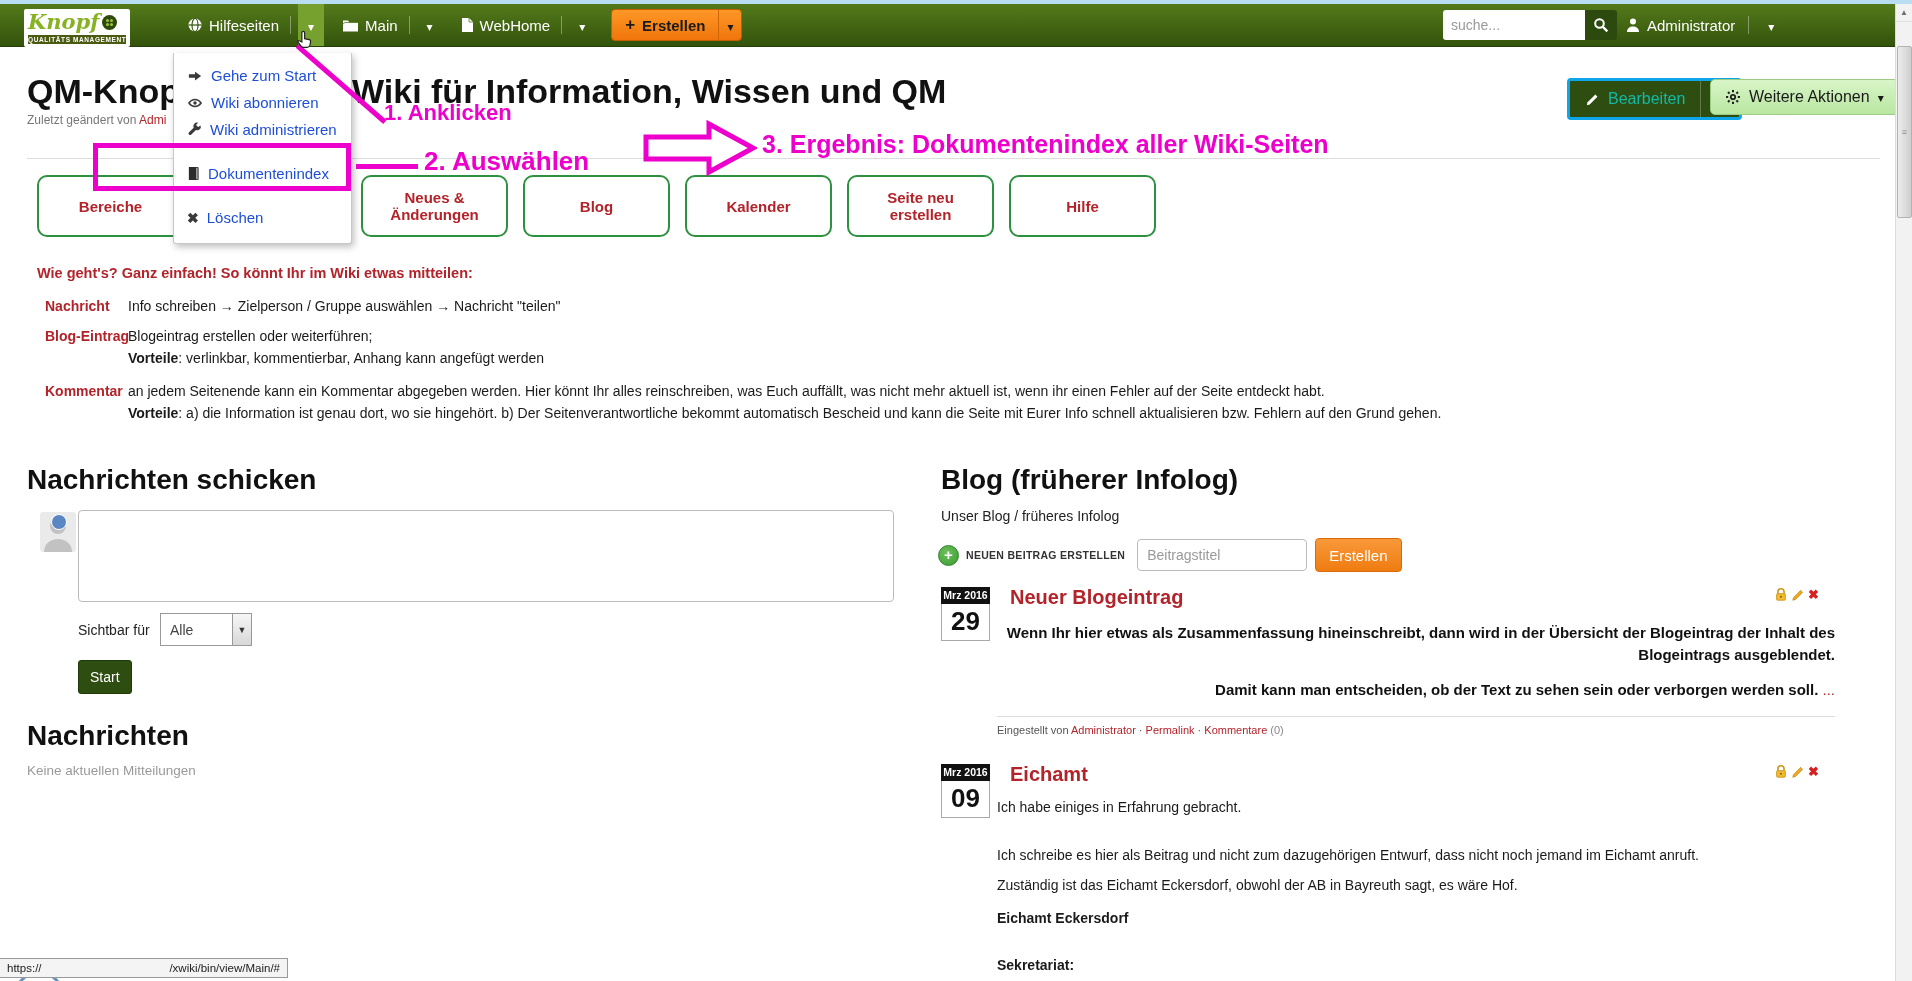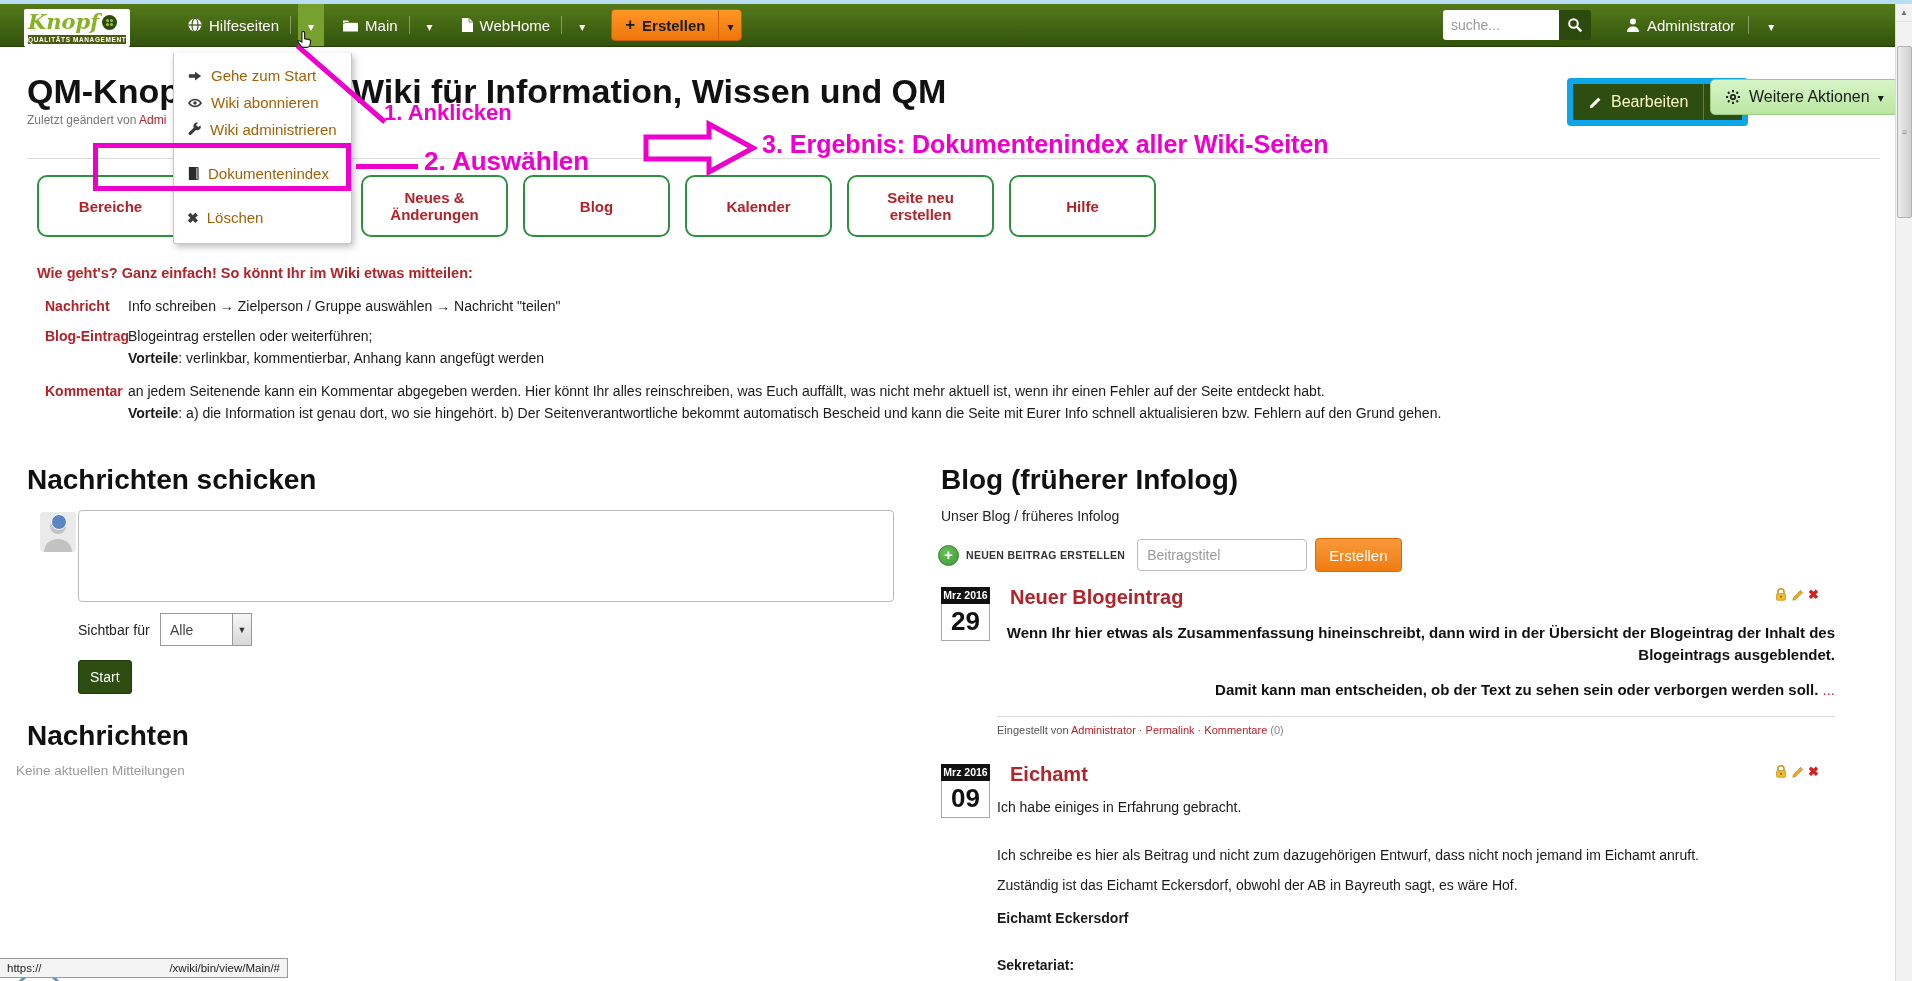--- a/index.html
+++ b/index.html
@@ -32,31 +32,31 @@
   .nav-div{width:1px;height:18px;background:rgba(255,255,255,.35);margin:0 7px;}
   .caret-cell{width:26px;height:42px;display:flex;align-items:center;justify-content:center;cursor:pointer;}
   .caret-cell.active{background:#76a12e;}
   .caret::after{content:"▾";font-size:12px;line-height:1;}
   .nav-gap{width:14px;}
   .btn-create{display:flex;align-items:stretch;height:30px;margin-left:16px;background:linear-gradient(#ff9726,#f0750a);border:1px solid #c35f00;border-radius:4px;overflow:hidden;color:#1a1a1a;}
   .btn-create .main{display:flex;align-items:center;gap:7px;padding:0 13px;font-weight:bold;font-size:15px;cursor:pointer;}
   .btn-create .plus{font-size:17px;font-weight:bold;}
   .btn-create .cc{width:22px;display:flex;align-items:center;justify-content:center;border-left:1px solid #d06505;cursor:pointer;color:#1a1a1a;}
   .search{position:absolute;left:1443px;top:6px;display:flex;height:30px;}
-  .search input{width:116px;height:30px;border:none;border-radius:3px 0 0 3px;padding:0 8px;font-size:14px;font-family:inherit;box-sizing:border-box;outline:none;color:#333;}
+  .search input{width:142px;height:30px;border:none;border-radius:3px 0 0 3px;padding:0 8px;font-size:14px;font-family:inherit;box-sizing:border-box;outline:none;color:#333;}
   .search input::placeholder{color:#9a9a9a;}
   .search .sbtn{width:32px;height:30px;background:#2c4a0e;border-radius:0 3px 3px 0;display:flex;align-items:center;justify-content:center;cursor:pointer;}
   .user{position:absolute;left:1625px;top:0;height:42px;display:flex;align-items:center;color:#fff;font-size:15px;gap:6px;}
 
   
   .title-left{position:absolute;left:27px;top:72px;font-size:34px;font-weight:bold;color:#111;white-space:nowrap;}
   .title-right{position:absolute;left:352px;top:72px;font-size:34px;font-weight:bold;color:#111;white-space:nowrap;}
   .modified{position:absolute;left:27px;top:113px;font-size:12px;color:#777;}
   .modified .usr{color:#b3232a;}
-  .btn-edit{position:absolute;left:1567px;top:78px;height:36px;display:flex;background:#2d4d11;border:6px solid #0ea5e9;border-radius:4px;color:#fef9c3;font-size:16px;overflow:hidden;}
+  .btn-edit{position:absolute;left:1567px;top:78px;height:36px;display:flex;background:#2d4d11;border:3px solid #0ea5e9;border-radius:4px;color:#14b8a6;font-size:16px;overflow:hidden;}
   .btn-edit .main{display:flex;align-items:center;gap:8px;padding:0 15px;cursor:pointer;}
   .btn-edit .cc{width:38px;display:flex;align-items:center;justify-content:center;border-left:1px solid rgba(255,255,255,.25);cursor:pointer;}
   .btn-more{position:absolute;left:1710px;top:79px;height:34px;display:flex;align-items:center;gap:8px;padding:0 14px;
             background:linear-gradient(#d8f5c8,#b9e6a0);border:1px solid #9ccb86;border-radius:5px;font-size:16px;color:#1a1a1a;cursor:pointer;}
   .rule{position:absolute;left:27px;top:158px;width:1853px;height:1px;background:#ddd;}
 
   
   .quicklinks{position:absolute;left:37px;top:175px;display:flex;gap:15px;}
   .ql{width:147px;height:62px;border:2px solid #2e9140;border-radius:10px;background:#fff;color:#b3232a;font-weight:bold;font-size:15px;
       display:flex;align-items:center;justify-content:center;text-align:center;padding:0 8px;box-sizing:border-box;cursor:pointer;}
@@ -70,21 +70,21 @@
   
   .h2{position:absolute;font-size:28px;font-weight:bold;color:#111;}
   .avatar{position:absolute;left:40px;top:512px;width:36px;height:40px;background:#eaeaea;border-radius:3px;}
   .avatar .badge{position:absolute;right:-6px;bottom:-4px;width:14px;height:14px;border-radius:50%;background:#5b86c4;border:1px solid #fff;}
   .msg-textarea{position:absolute;left:78px;top:510px;width:816px;height:92px;border:1px solid #bbb;border-radius:4px;resize:none;box-sizing:border-box;font-family:inherit;}
   .vis-label{position:absolute;left:78px;top:622px;font-size:14px;color:#222;}
   .vis-select{position:absolute;left:160px;top:613px;width:92px;height:33px;background:#fff;border:1px solid #999;display:flex;align-items:center;cursor:pointer;box-sizing:border-box;}
   .vis-select .val{flex:1;padding-left:9px;font-size:14px;color:#444;}
   .vis-select .dd{width:18px;height:100%;background:linear-gradient(#f6f6f6,#d8d8d8);border-left:1px solid #999;display:flex;align-items:center;justify-content:center;font-size:9px;color:#333;}
   .btn-share{position:absolute;left:78px;top:660px;height:32px;padding:0 11px;background:#2d4d11;border:1px solid #1e3a0a;border-radius:3px;color:#fff;font-size:14px;cursor:pointer;display:flex;align-items:center;}
-  .empty-note{position:absolute;left:16px;top:763px;font-size:13.5px;color:#9a9a9a;}
+  .empty-note{position:absolute;left:27px;top:763px;font-size:13.5px;color:#9a9a9a;}
 
   
   .blog-sub{position:absolute;left:941px;top:508px;font-size:14px;color:#222;}
   .blog-create{position:absolute;left:938px;top:538px;display:flex;align-items:center;}
   .plus-circle{width:19px;height:19px;border-radius:50%;background:radial-gradient(circle at 40% 35%,#6cc05a,#3b9a33);border:1px solid #2f7f2a;color:#fff;
                font-weight:bold;font-size:15px;line-height:18px;text-align:center;flex:0 0 auto;}
   .bc-label{margin-left:7px;font-size:10.5px;font-weight:bold;color:#333;letter-spacing:.3px;white-space:nowrap;}
   .bc-input{margin-left:12px;width:170px;height:32px;border:1px solid #bbb;border-radius:4px;padding:0 9px;font-size:14px;font-family:inherit;box-sizing:border-box;color:#333;}
   .bc-input::placeholder{color:#9a9a9a;}
   .bc-btn{margin-left:8px;height:34px;padding:0 13px;background:linear-gradient(#f9993a,#ef7c10);border:1px solid #d96b07;border-radius:4px;color:#fff;font-size:15px;cursor:pointer;font-family:inherit;}
@@ -102,21 +102,21 @@
   .e-rule{margin:16px 0 0 67px;width:838px;border-top:1px solid #ddd;}
   .e-footer{margin:7px 0 0 67px;font-size:11px;color:#555;}
   .e-footer .lnk{color:#b3232a;cursor:pointer;}
   .e-footer .cnt{color:#888;}
   .e-p{margin:12px 0 0 67px;width:838px;font-size:14px;line-height:1.4;color:#1a1a1a;}
   .e-p.bold{font-weight:bold;}
 
   
   .dropdown{position:absolute;left:173px;top:53px;width:177px;background:#fff;border:1px solid #c8c8c8;border-top:none;
             box-shadow:2px 3px 7px rgba(0,0,0,.25);padding:9px 0 12px;z-index:40;border-radius:0 0 3px 3px;}
-  .dd-item{display:flex;align-items:center;gap:8px;height:27px;padding:0 13px;font-size:15px;color:#a16207;cursor:pointer;white-space:nowrap;}
+  .dd-item{display:flex;align-items:center;gap:8px;height:27px;padding:0 13px;font-size:15px;color:#1d4ed8;cursor:pointer;white-space:nowrap;}
   .dd-item.gap{margin-top:17px;}
   .dd-x{font-size:14px;font-weight:bold;color:#3a3a3a;}
   .dd-x::after{content:"✖";}
 
   
   .ann{position:absolute;z-index:50;color:#ee00cc;}
   .ann-box{left:93px;top:143px;width:258px;height:48px;border:5px solid #ee00cc;box-sizing:border-box;background:transparent;}
   .ann-line2{left:356px;top:164px;width:62px;height:5px;background:#ee00cc;}
   .ann-step2{left:424px;top:146px;font-size:26px;font-weight:bold;white-space:nowrap;}
   .ann-diag{left:299px;top:44px;width:116px;height:5px;background:#ee00cc;transform:rotate(41deg);transform-origin:0 0;}

